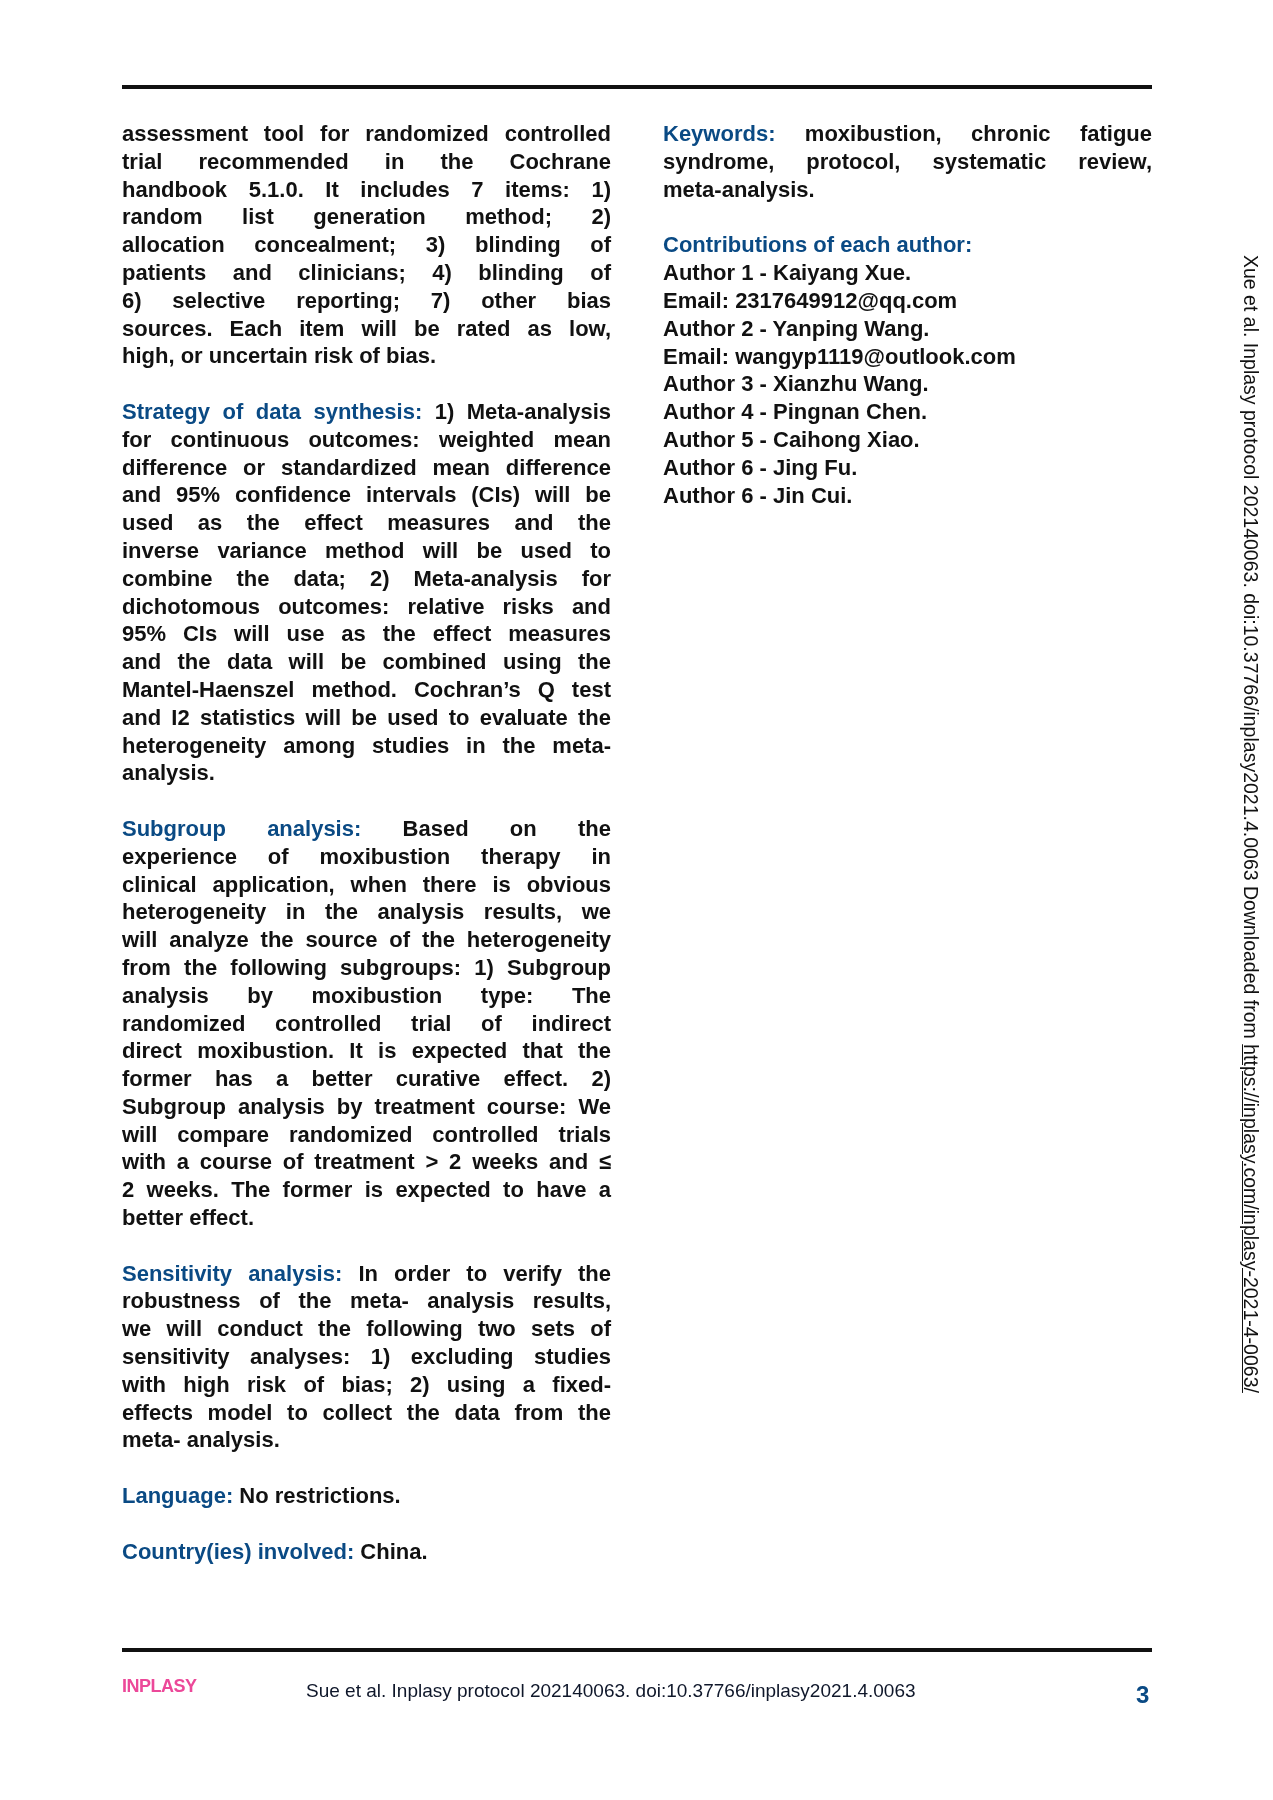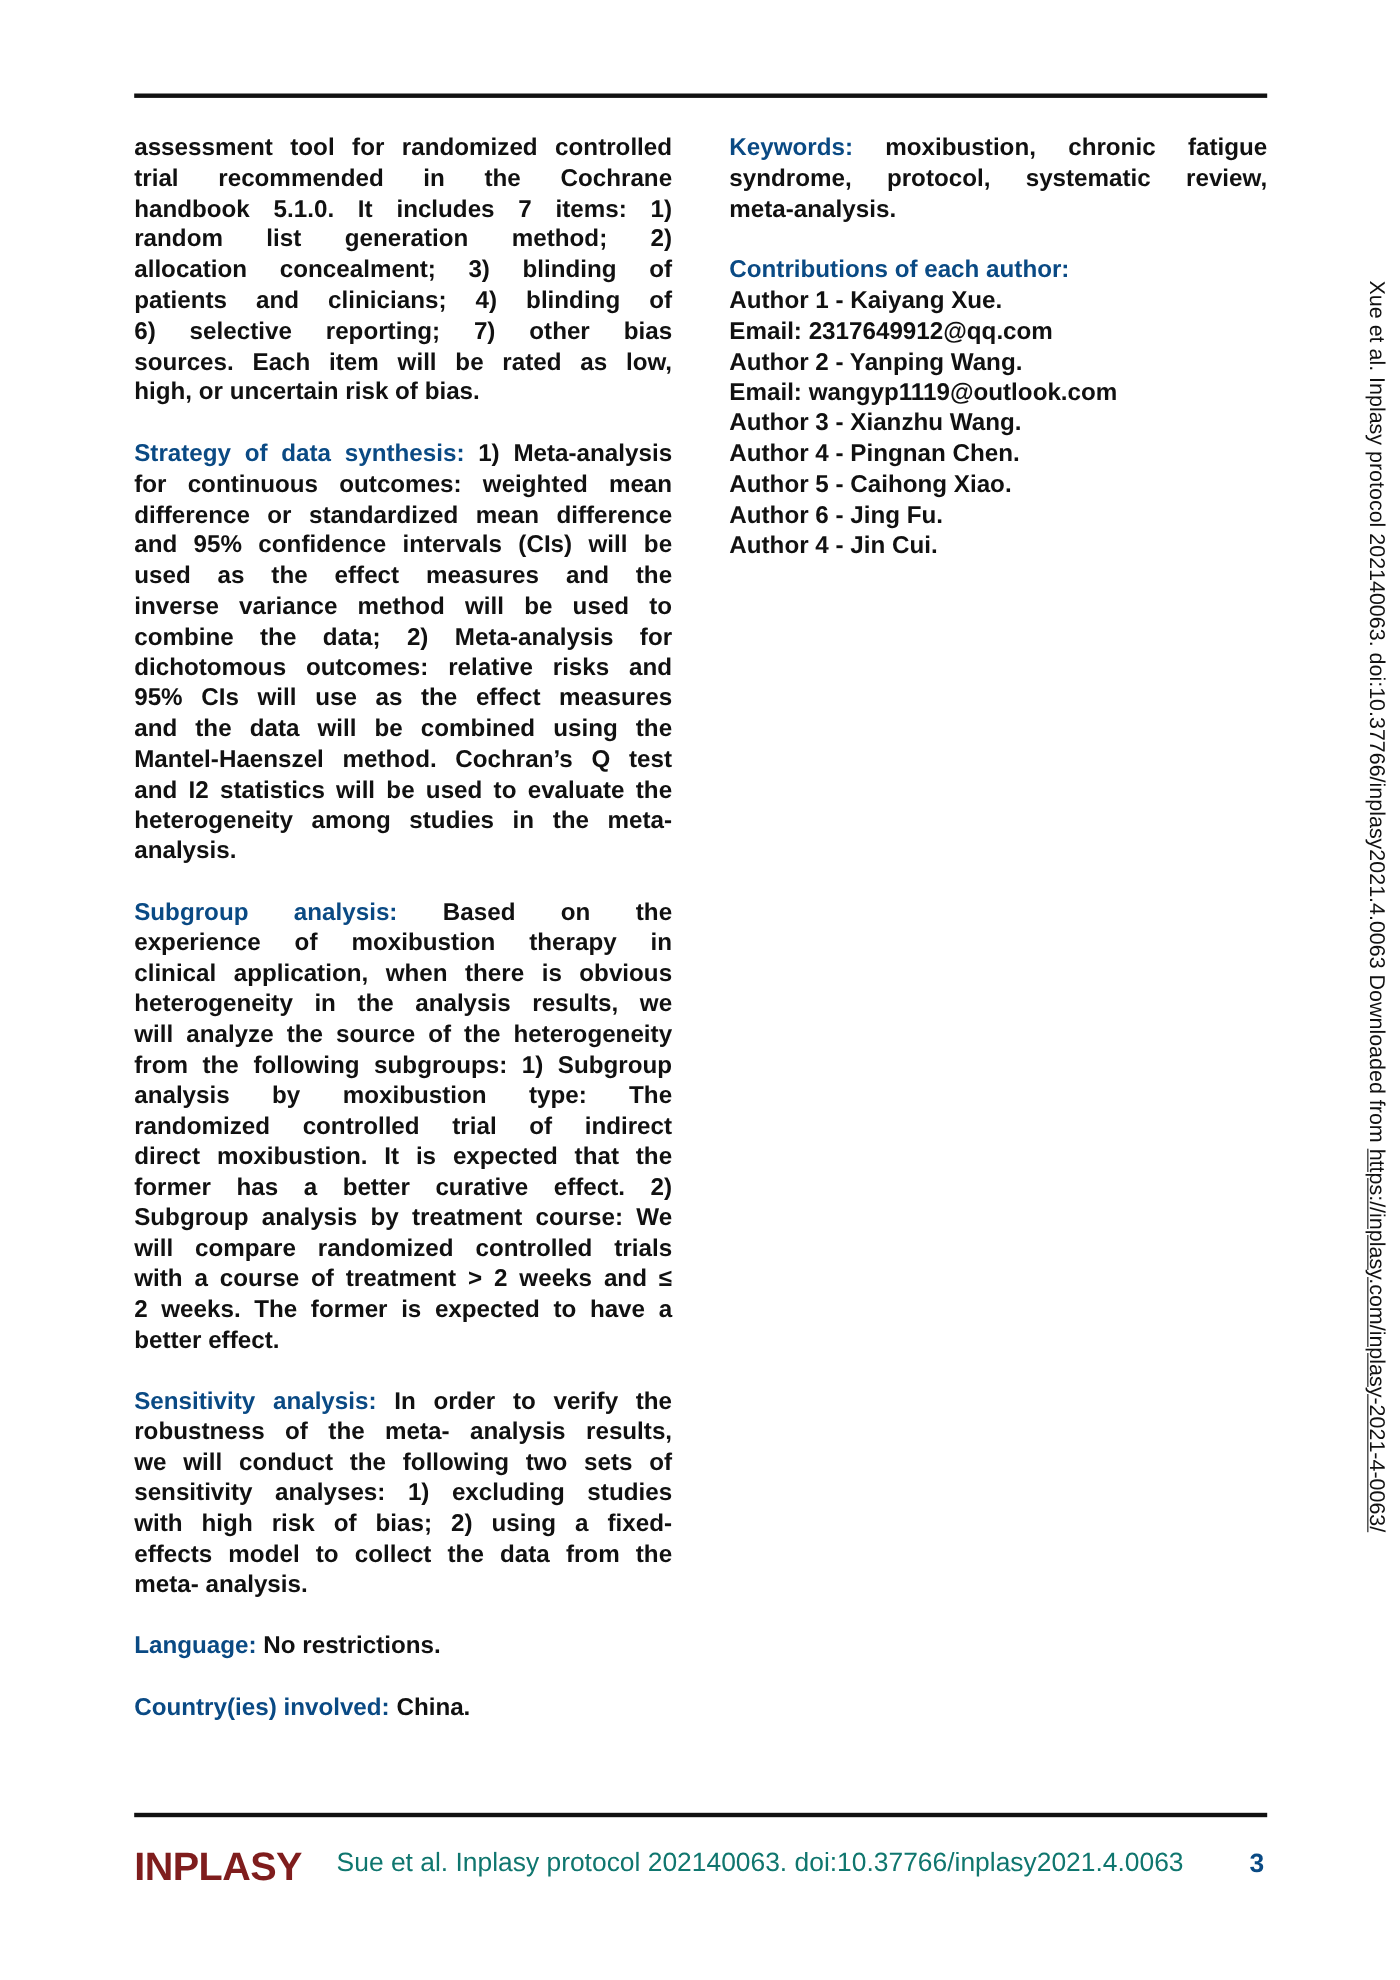--- a/index.html
+++ b/index.html
@@ -9,22 +9,22 @@
   .rule.top { top: 85px; }
   .rule.bottom { top: 1648px; }
   .col { position: absolute; top: 120px; font-weight: bold; font-size: 22px; line-height: 27.8px; }
   .col.left { left: 122px; width: 489px; }
   .col.right { left: 663px; width: 489px; }
   .para { margin: 0 0 27.8px 0; }
   .line { display: block; white-space: nowrap; text-align: justify; text-align-last: justify; height: 27.8px; }
   .line.last { text-align-last: left; }
   .head { color: #0a4a84; margin-top: 28px; }
   .plain { display: block; height: 27.8px; white-space: nowrap; }
-  .footer-logo { position: absolute; left: 122px; top: 1676px; font-size: 36px; font-weight: bold; color: #7f1d1d; letter-spacing: -0.5px; }
-  .footer-cite { position: absolute; left: 306px; top: 1680px; font-size: 24px; color: #0f766e; }
+  .footer-logo { position: absolute; left: 122px; top: 1676px; font-size: 18px; font-weight: bold; color: #ec4899; letter-spacing: -0.5px; }
+  .footer-cite { position: absolute; left: 306px; top: 1680px; font-size: 19px; color: #0f172a; }
   .footer-page { position: absolute; left: 1136px; top: 1681px; font-size: 24px; font-weight: bold; color: #0a4a84; }
   .sidebar { position: absolute; left: 1262px; top: 255px; transform-origin: 0 0; transform: rotate(90deg);
              white-space: nowrap; font-size: 19.5px; color: #111111; }
   .sidebar a { color: #111111; text-decoration: underline; }
 </style>
 </head>
 <body>
 
 <div class="rule top"></div>
 
@@ -115,21 +115,21 @@
     <span class="plain head">Contributions of each author:</span>
     <div id="p-contrib">
         <span class="plain">Author 1 - Kaiyang Xue.</span>
         <span class="plain">Email: 2317649912@qq.com</span>
         <span class="plain">Author 2 - Yanping Wang.</span>
         <span class="plain">Email: wangyp1119@outlook.com</span>
         <span class="plain">Author 3 - Xianzhu Wang.</span>
         <span class="plain">Author 4 - Pingnan Chen.</span>
         <span class="plain">Author 5 - Caihong Xiao.</span>
         <span class="plain">Author 6 - Jing Fu.</span>
-        <span class="plain">Author 4 - Jin Cui.</span>
+        <span class="plain">Author 6 - Jin Cui.</span>
       </div>
   </div>
 </div>
 
 <div class="rule bottom"></div>
 
 <div class="footer-logo">INPLASY</div>
 <div class="footer-cite">Sue et al. Inplasy protocol 202140063. doi:10.37766/inplasy2021.4.0063</div>
 <div class="footer-page">3</div>
 

